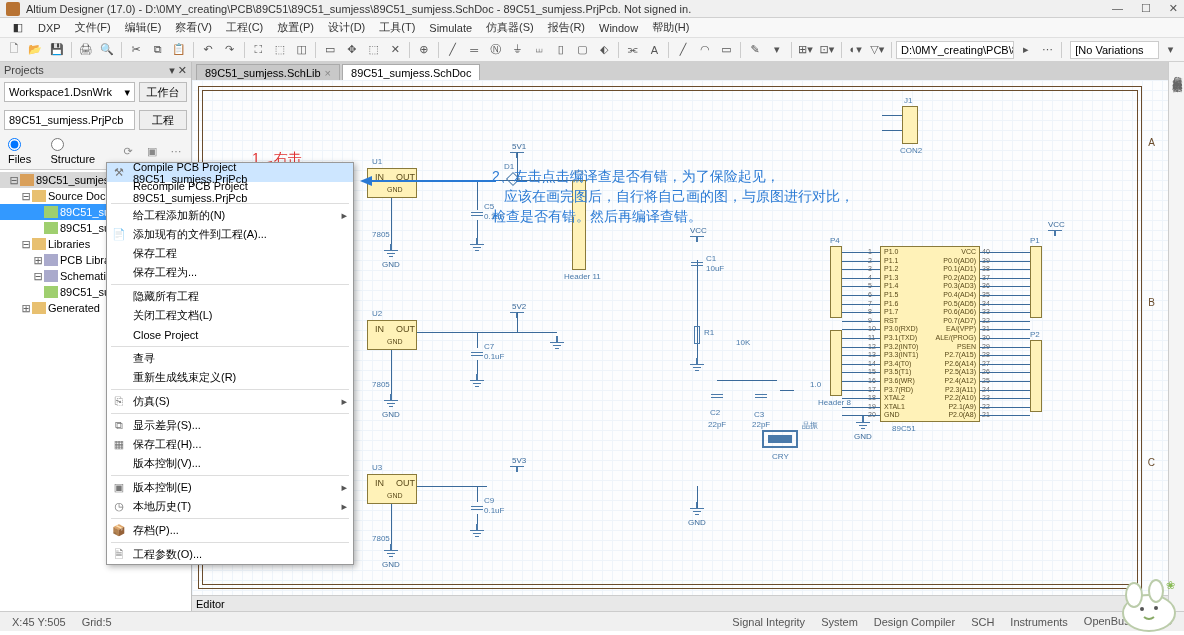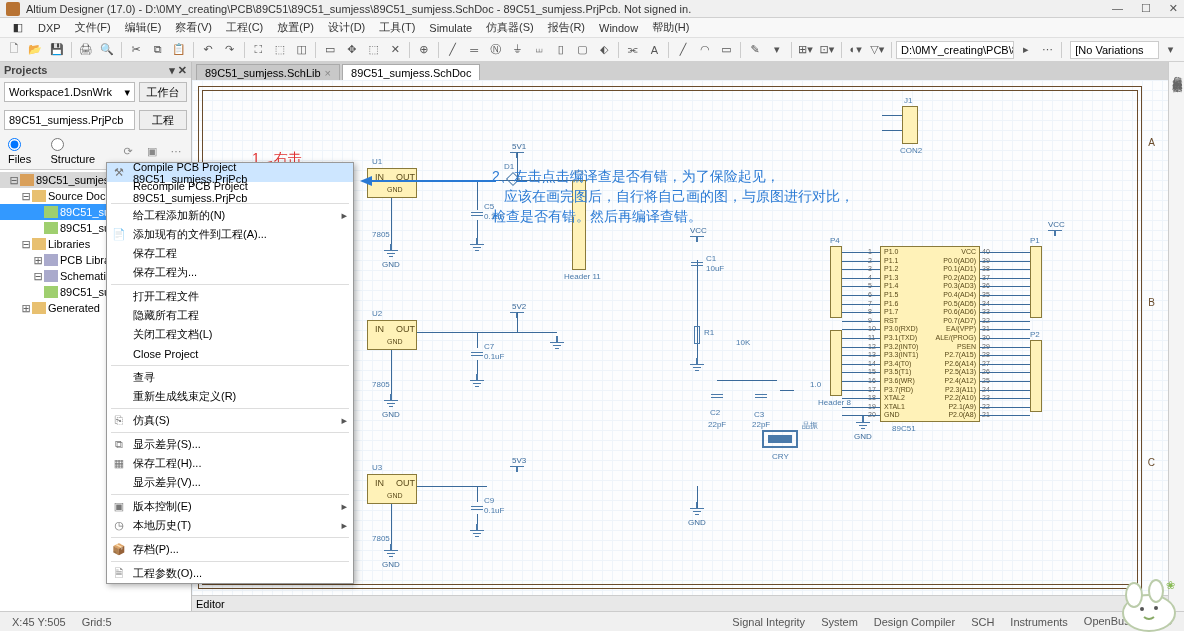--- a/index.html
+++ b/index.html
@@ -11,21 +11,21 @@
 .titlebar .winbtns span{cursor:pointer}
 .menubar{height:20px;background:#f8f8f8;display:flex;align-items:center;padding:0 8px;gap:6px;border-bottom:1px solid #e0e0e0}
 .menubar span{color:#333;padding:2px 4px;cursor:pointer}
 .toolbar{height:24px;background:#f5f5f5;display:flex;align-items:center;padding:0 4px;gap:2px;border-bottom:1px solid #d0d0d0;overflow:hidden}
 .tbtn{width:20px;height:20px;display:flex;align-items:center;justify-content:center;cursor:pointer;border:1px solid transparent;color:#555}
 .tsep{width:1px;height:16px;background:#ccc;margin:0 2px}
 .toolbar .path{margin-left:auto;border:1px solid #ccc;background:#fff;height:18px;width:120px;padding:0 4px;line-height:16px;overflow:hidden;white-space:nowrap}
 .toolbar .var{border:1px solid #ccc;background:#fff;height:18px;width:90px;padding:0 4px;line-height:16px;margin-left:4px}
 .body{display:flex;height:549px}
 .leftpanel{width:192px;background:#f4f4f4;border-right:1px solid #c0c0c0;display:flex;flex-direction:column}
-.panelhdr{background:#d8d8d8;height:16px;display:flex;align-items:center;padding:0 4px;font-weight:bold;color:#444}
+.panelhdr{background:#d8d8d8;height:16px;display:flex;align-items:center;padding:0 4px;font-weight:normal;color:#444}
 .panelhdr .gap{flex:1}
 .wkrow{display:flex;gap:4px;padding:4px;align-items:center}
 .wkrow .combo{flex:1;border:1px solid #bbb;background:#fff;height:20px;padding:0 4px;display:flex;align-items:center}
 .wkrow .btn{border:1px solid #bbb;background:#eee;height:20px;width:48px;display:flex;align-items:center;justify-content:center;cursor:pointer}
 .radrow{display:flex;gap:10px;padding:4px 8px;align-items:center}
 .radrow input{margin-right:2px}
 .radrow .sp{flex:1}
 .radrow .mini{width:16px;height:16px;border:1px solid transparent;cursor:pointer;color:#888;text-align:center}
 .tree{flex:1;background:#fff;border-top:1px solid #ccc;padding:2px 0;position:relative}
 .tnode{display:flex;align-items:center;height:16px;padding:0 2px;white-space:nowrap;overflow:hidden}
@@ -593,23 +593,20 @@
       <span>添加现有的文件到工程(A)...</span>
     </div>
     <div class="row">
       <span>保存工程</span>
     </div>
     <div class="row">
       <span>保存工程为...</span>
     </div>
     <div class="sep"></div>
     <div class="row">
-      <span>打开工程文件</span>
-    </div>
-    <div class="row">
       <span>隐藏所有工程</span>
     </div>
     <div class="row">
       <span>关闭工程文档(L)</span>
     </div>
     <div class="row">
       <span>Close Project</span>
     </div>
     <div class="sep"></div>
     <div class="row">
@@ -627,21 +624,21 @@
     <div class="sep"></div>
     <div class="row">
       <span class="ric">⧉</span>
       <span>显示差异(S)...</span>
     </div>
     <div class="row">
       <span class="ric">▦</span>
       <span>保存工程(H)...</span>
     </div>
     <div class="row">
-      <span>显示差异(V)...</span>
+      <span>版本控制(V)...</span>
     </div>
     <div class="sep"></div>
     <div class="row">
       <span class="ric">▣</span>
       <span>版本控制(E)</span>
       <span class="arr">▸</span>
     </div>
     <div class="row">
       <span class="ric">◷</span>
       <span>本地历史(T)</span>

